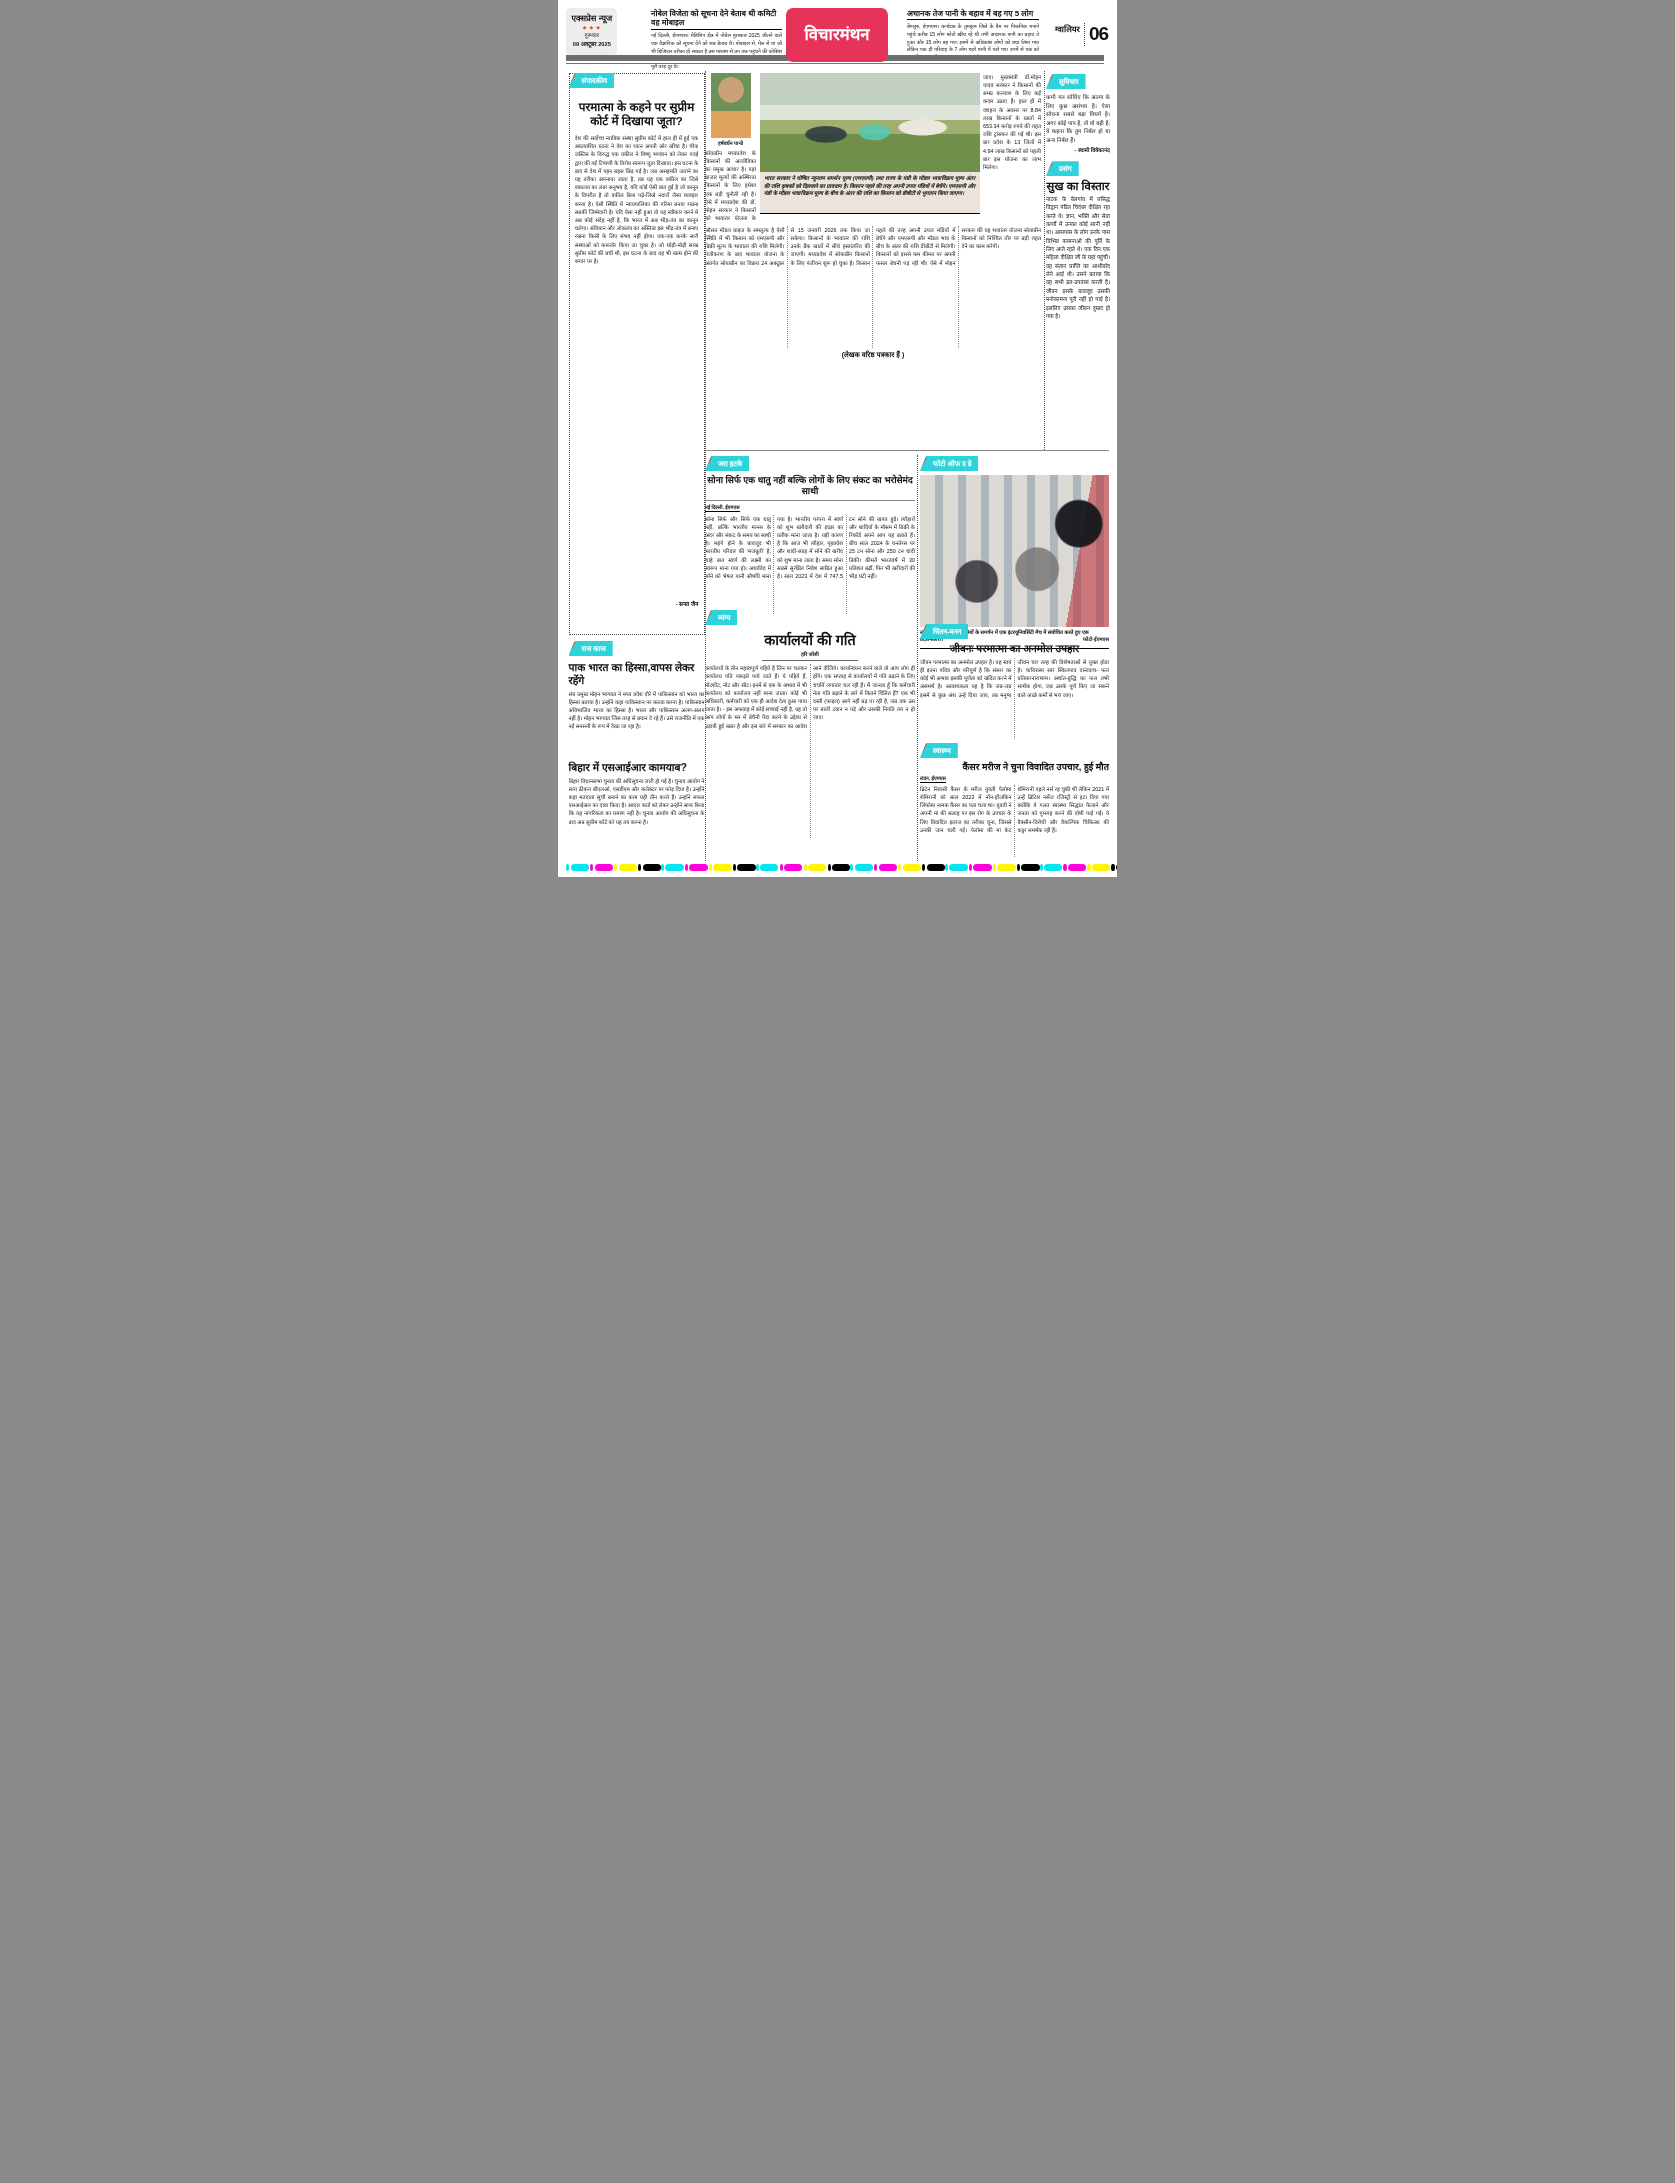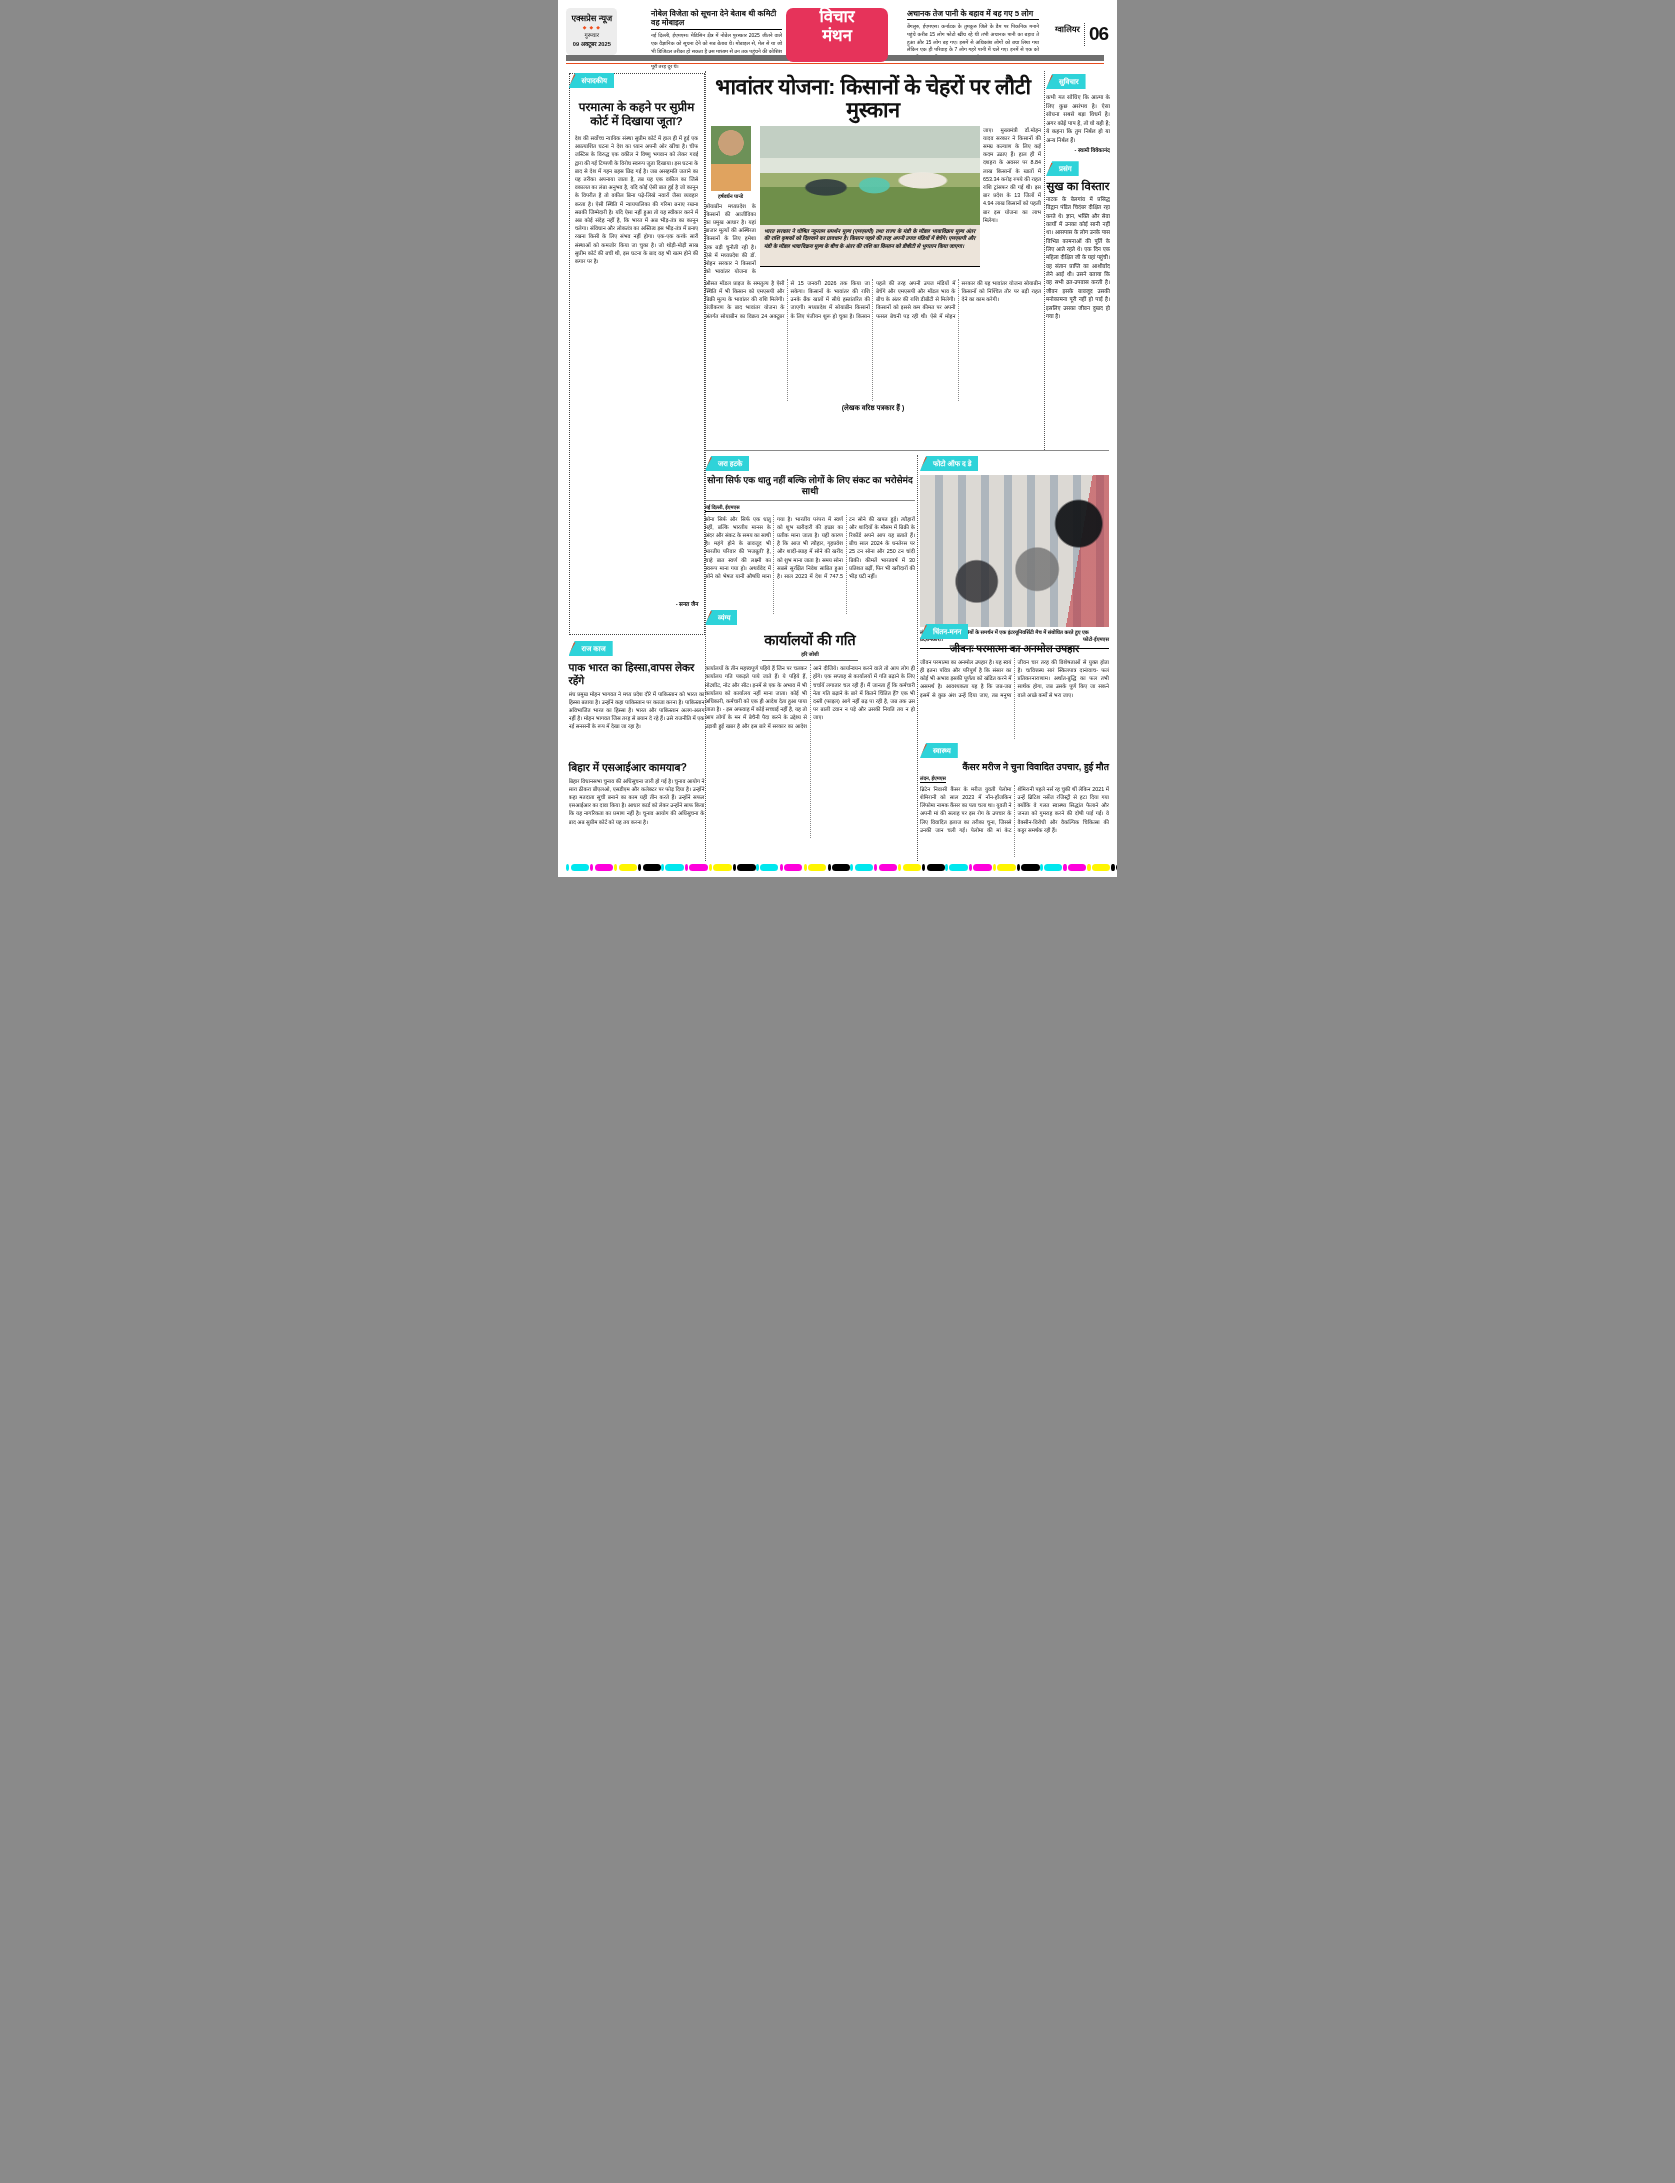--- a/index.html
+++ b/index.html
@@ -12,21 +12,21 @@
   .masthead .mast-diamonds{color:#f04f1e;font-size:4.8px;letter-spacing:0.9px;margin:1.7px 0 0.9px;}
   .masthead .mast-day{font-size:5.7px;margin-top:0.9px;}
   .masthead .mast-date{font-size:5.7px;font-weight:bold;margin-top:0.9px;}
   .brief{position:absolute;top:8.7px;}
   .brief .brief-headline{font-size:7.9px;font-weight:bold;border-bottom:0.9px solid #000;
         padding-bottom:1.7px;margin-bottom:2.6px;line-height:1.15;}
   .brief .brief-body{font-size:5px;line-height:1.55;text-align:justify;}
   .brief-left{left:93px;width:131px;}
   .brief-right{left:349px;width:132px;}
   .title-box{position:absolute;left:228px;top:8.3px;width:102px;height:54px;background:#e6335a;
-        border-radius:7px;color:#fff;display:flex;flex-direction:column;
+        border-radius:7px;color:#fff;display:flex;justify-content:center;
         align-items:center;z-index:5;}
   .title-box span{font-size:16.6px;font-weight:bold;line-height:1.12;}
   .edition-block{position:absolute;left:484px;top:23px;width:68px;display:flex;align-items:flex-start;}
   .edition-name{font-size:8.3px;font-weight:bold;width:38px;text-align:right;padding-right:3.5px;}
   .edition-sep{border-left:0.9px dotted #444;height:23px;}
   .page-number{font-size:19px;font-weight:bold;padding-left:4.4px;letter-spacing:-0.9px;}
   .grey-bar{position:absolute;left:8.3px;top:55px;width:538px;height:6.1px;background:#6f6f6f;}
   .orange-line{position:absolute;left:8.3px;top:63px;width:538px;height:1.3px;background:#e84b1e;}
   
   .tag{position:relative;height:15px;background:#2ed3d9;display:inline-flex;align-items:center;
@@ -172,21 +172,20 @@
     <div class="tag" style="margin-top:6.1px;">
       <span class="tag-label">राज काज</span>
     </div>
     <div class="rajkaj-headline">पाक भारत का हिस्सा,वापस लेकर रहेंगे</div>
     <div class="body-text rajkaj-body">संघ प्रमुख मोहन भागवत ने मध्य प्रदेश दौरे में पाकिस्तान को भारत का हिस्सा बताया है। उन्होंने कहा पाकिस्तान पर कब्जा करना है। पाकिस्तान अविभाजित भारत का हिस्सा है। भारत और पाकिस्तान अलग-अलग नहीं है। मोहन भागवत जिस तरह से बयान दे रहे हैं। उसे राजनीति में एक नई सनसनी के रूप में देखा जा रहा है।</div>
     <div class="bihar-headline">बिहार में एसआईआर कामयाब?</div>
     <div class="body-text bihar-body">बिहार विधानसभा चुनाव की अधिसूचना जारी हो गई है। चुनाव आयोग ने सारा ठीकरा बीएलओ, एसडीएम और कलेक्टर पर फोड़ दिया है। उन्होंने कहा मतदाता सूची बनाने का काम यही तीन करते हैं। उन्होंने सफल एसआईआर का दावा किया है। आधार कार्ड को लेकर उन्होंने साफ किया कि यह नागरिकता का प्रमाण नहीं है। चुनाव आयोग की अधिसूचना के बाद अब सुप्रीम कोर्ट को यह तय करना है।</div>
   </div>
 
   <div class="center-col">
-    <div class="main-headline">भावांतर योजना: किसानों के चेहरों पर लौटी मुस्कान</div>
     <div class="article-row">
       <div class="article-col1">
         <div class="author-photo"></div>
         <div class="author-name">हर्षवर्धन पान्डे</div>
         <div class="body-text">सोयाबीन मध्यप्रदेश के किसानों की आजीविका का प्रमुख आधार है। यहां बाजार मूल्यों की अस्थिरता किसानों के लिए हमेशा एक बड़ी चुनौती रही है। ऐसे में मध्यप्रदेश की डॉ. मोहन सरकार ने किसानों को भावांतर योजना के माध्यम से बड़ी राहत प्रदान की। न्यूनतम समर्थन मूल्य (एमएसपी) और बाजार मूल्य के अंतर की भरपाई की यह योजना किसानों को बाजार जोखिम से राहत देने का संकेत है। 2025 में मध्यप्रदेश की कीमतों में गिरावट के बीच मुख्यमंत्री डॉ.मोहन यादव ने भावांतर योजना की घोषणा करने की बात कही।</div>
       </div>
       <div class="article-mid">
         <div class="farmers-photo"></div>
         <div class="photo-caption">भारत सरकार ने घोषित न्यूनतम समर्थन मूल्य (एमएसपी) तथा राज्य के मंडी के मॉडल भाव/विक्रय मूल्य अंतर की राशि कृषकों को दिलवाने का प्रावधान है। किसान पहले की तरह अपनी उपज मंडियों में बेचेंगे। एमएसपी और मंडी के मॉडल भाव/विक्रय मूल्य के बीच के अंतर की राशि का किसान को डीबीटी से भुगतान किया जाएगा।</div>
       </div>

